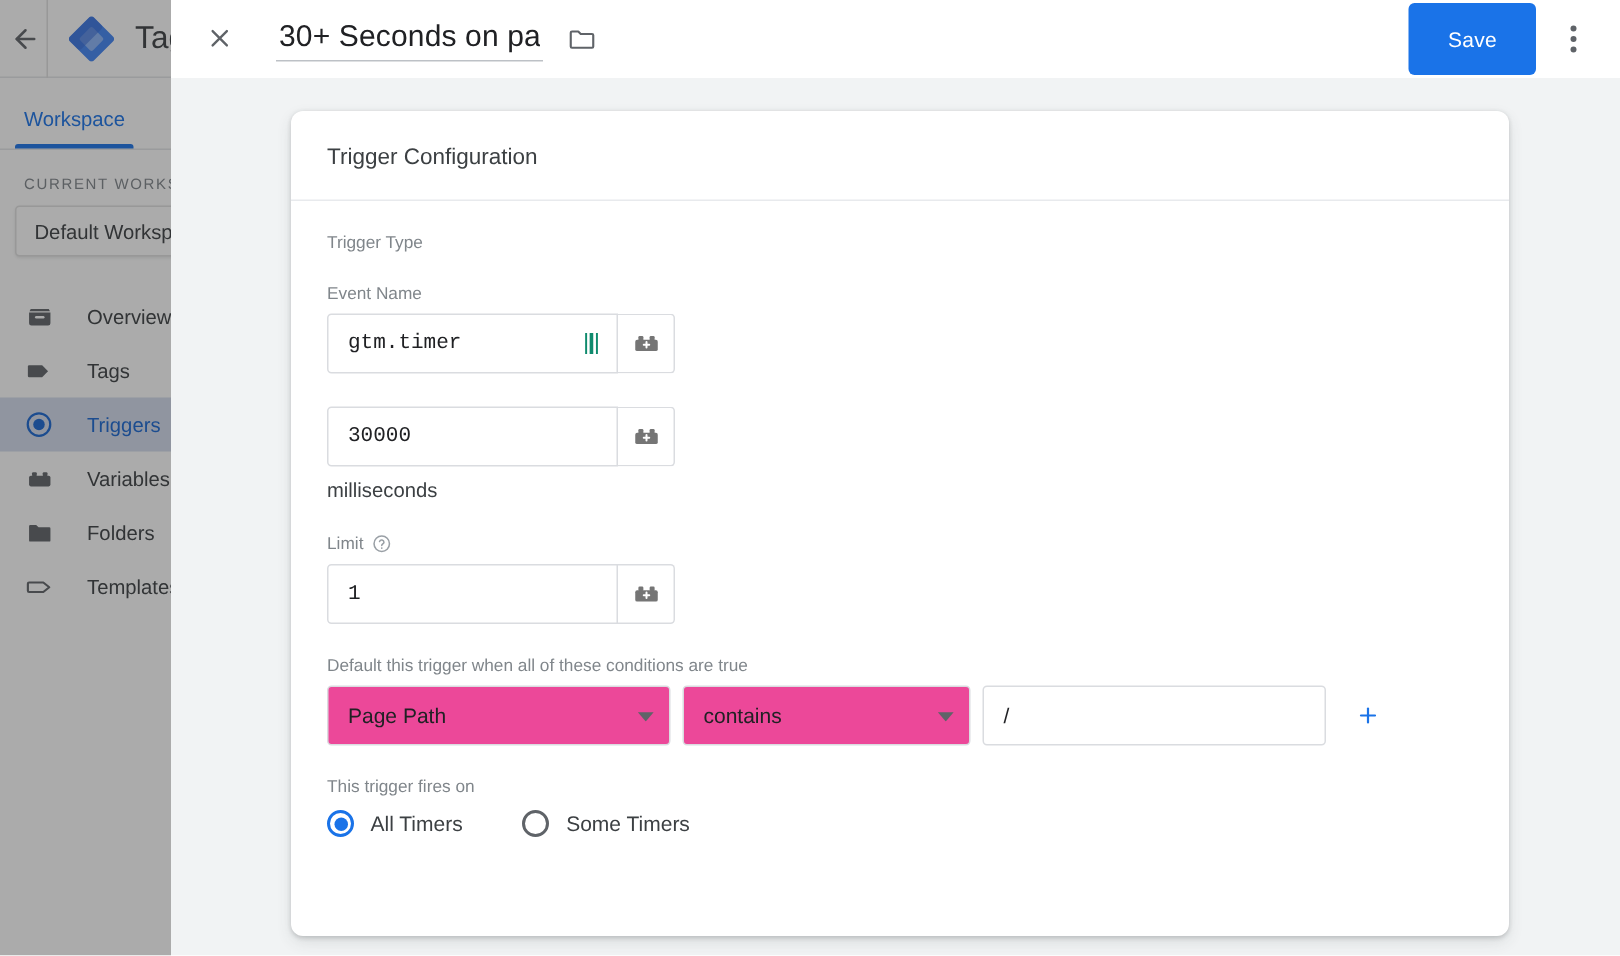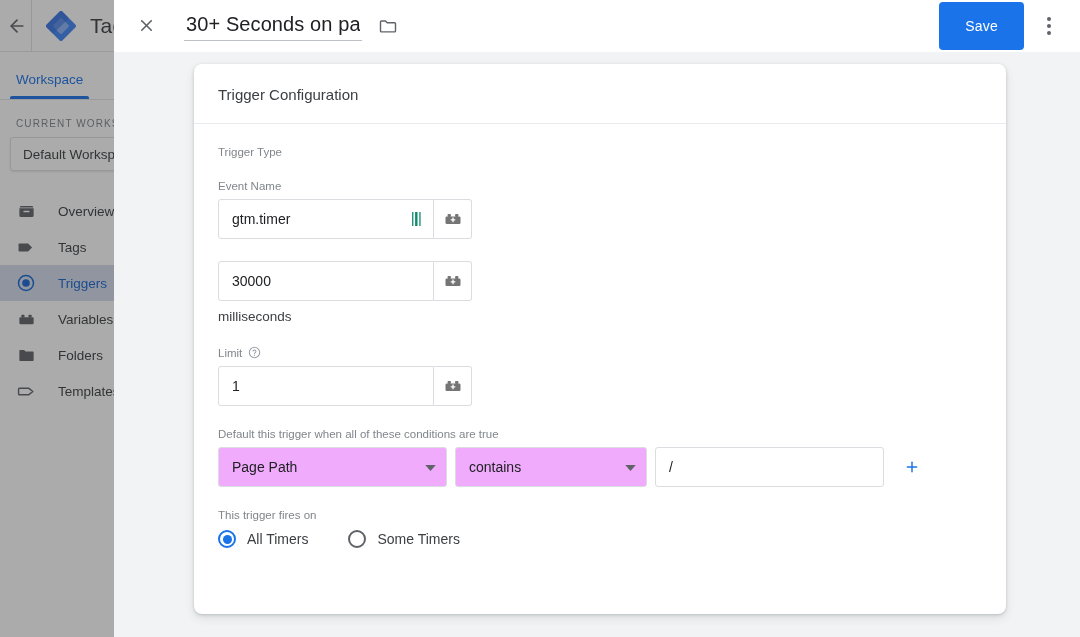--- a/index.html
+++ b/index.html
@@ -109,21 +109,21 @@
   }
   .kebab {
     width: 34px; height: 40px; margin-left: 8px; cursor: pointer;
     display: flex; flex-direction: column; align-items: center;
     justify-content: center; gap: 3px;
   }
   .kebab span { width: 4px; height: 4px; border-radius: 50%; background: #5f6368; }
 
   
   .card {
-    position: absolute; top: 64px; left: 80px; width: 812px; height: 550px;
+    position: absolute; top: 74px; left: 80px; width: 812px; height: 550px;
     background: #fff; border-radius: 8px;
     box-shadow: 0 1px 3px rgba(60,64,67,.22), 0 4px 10px rgba(60,64,67,.12);
     overflow: hidden;
   }
   .card-title {
     font-size: 15px; color: #3c4043; padding: 22px 24px 20px 24px;
     border-bottom: 1px solid #e8eaed;
   }
   .card-body { padding: 22px 24px 0 24px; }
 
@@ -141,37 +141,37 @@
   .type-name { margin-left: 22px; font-size: 14px; color: #202124; }
   .type-spacer { flex: 1; }
   .pencil { color: #80868b; cursor: pointer; display: flex; }
 
   .row { display: flex; align-items: stretch; margin-bottom: 4px; }
   .txt-field {
     border: 1px solid #dadce0; border-radius: 3px 0 0 3px; height: 40px;
     display: flex; align-items: center; padding: 0 10px 0 13px;
     background: #fff; font-size: 14px; color: #202124;
   }
-  .txt-field.w1 { width: 216px; }
+  .txt-field.w1 { width: 194px; font-family: Liberation Mono, monospace; }
   .txt-field .val { flex: 1; }
   .caret-ico { display: flex; align-items: center; color: #1a7e6e; }
   .lego-btn {
     width: 38px; height: 40px; border: 1px solid #dadce0; border-left: none;
     border-radius: 0 3px 3px 0; background: #fff;
     display: flex; align-items: center; justify-content: center; cursor: pointer;
   }
   .unit { font-size: 13.5px; color: #3c4043; margin-top: 8px; }
 
   .group { margin-top: 22px; }
 
   .cond-row { display: flex; align-items: center; gap: 4px; margin-top: 3px; }
   .select {
     border: 1px solid #dadce0; border-radius: 3px; height: 40px;
     display: flex; align-items: center; padding: 0 10px 0 13px;
-    font-size: 14px; color: #202124; background: #f0abfc; cursor: pointer;
+    font-size: 14px; color: #202124; background: #ec4899; cursor: pointer;
   }
   .select .lbl { flex: 1; }
   .select.sel1 { width: 229px; }
   .select.sel2 { width: 192px; margin-left: 4px; }
   .cond-val {
     border: 1px solid #dadce0; border-radius: 3px; height: 40px; width: 229px;
     display: flex; align-items: center; padding: 0 13px; margin-left: 4px;
     font-size: 14px; color: #202124; background: #fff;
   }
   .chev { color: #5f6368; display: flex; }

